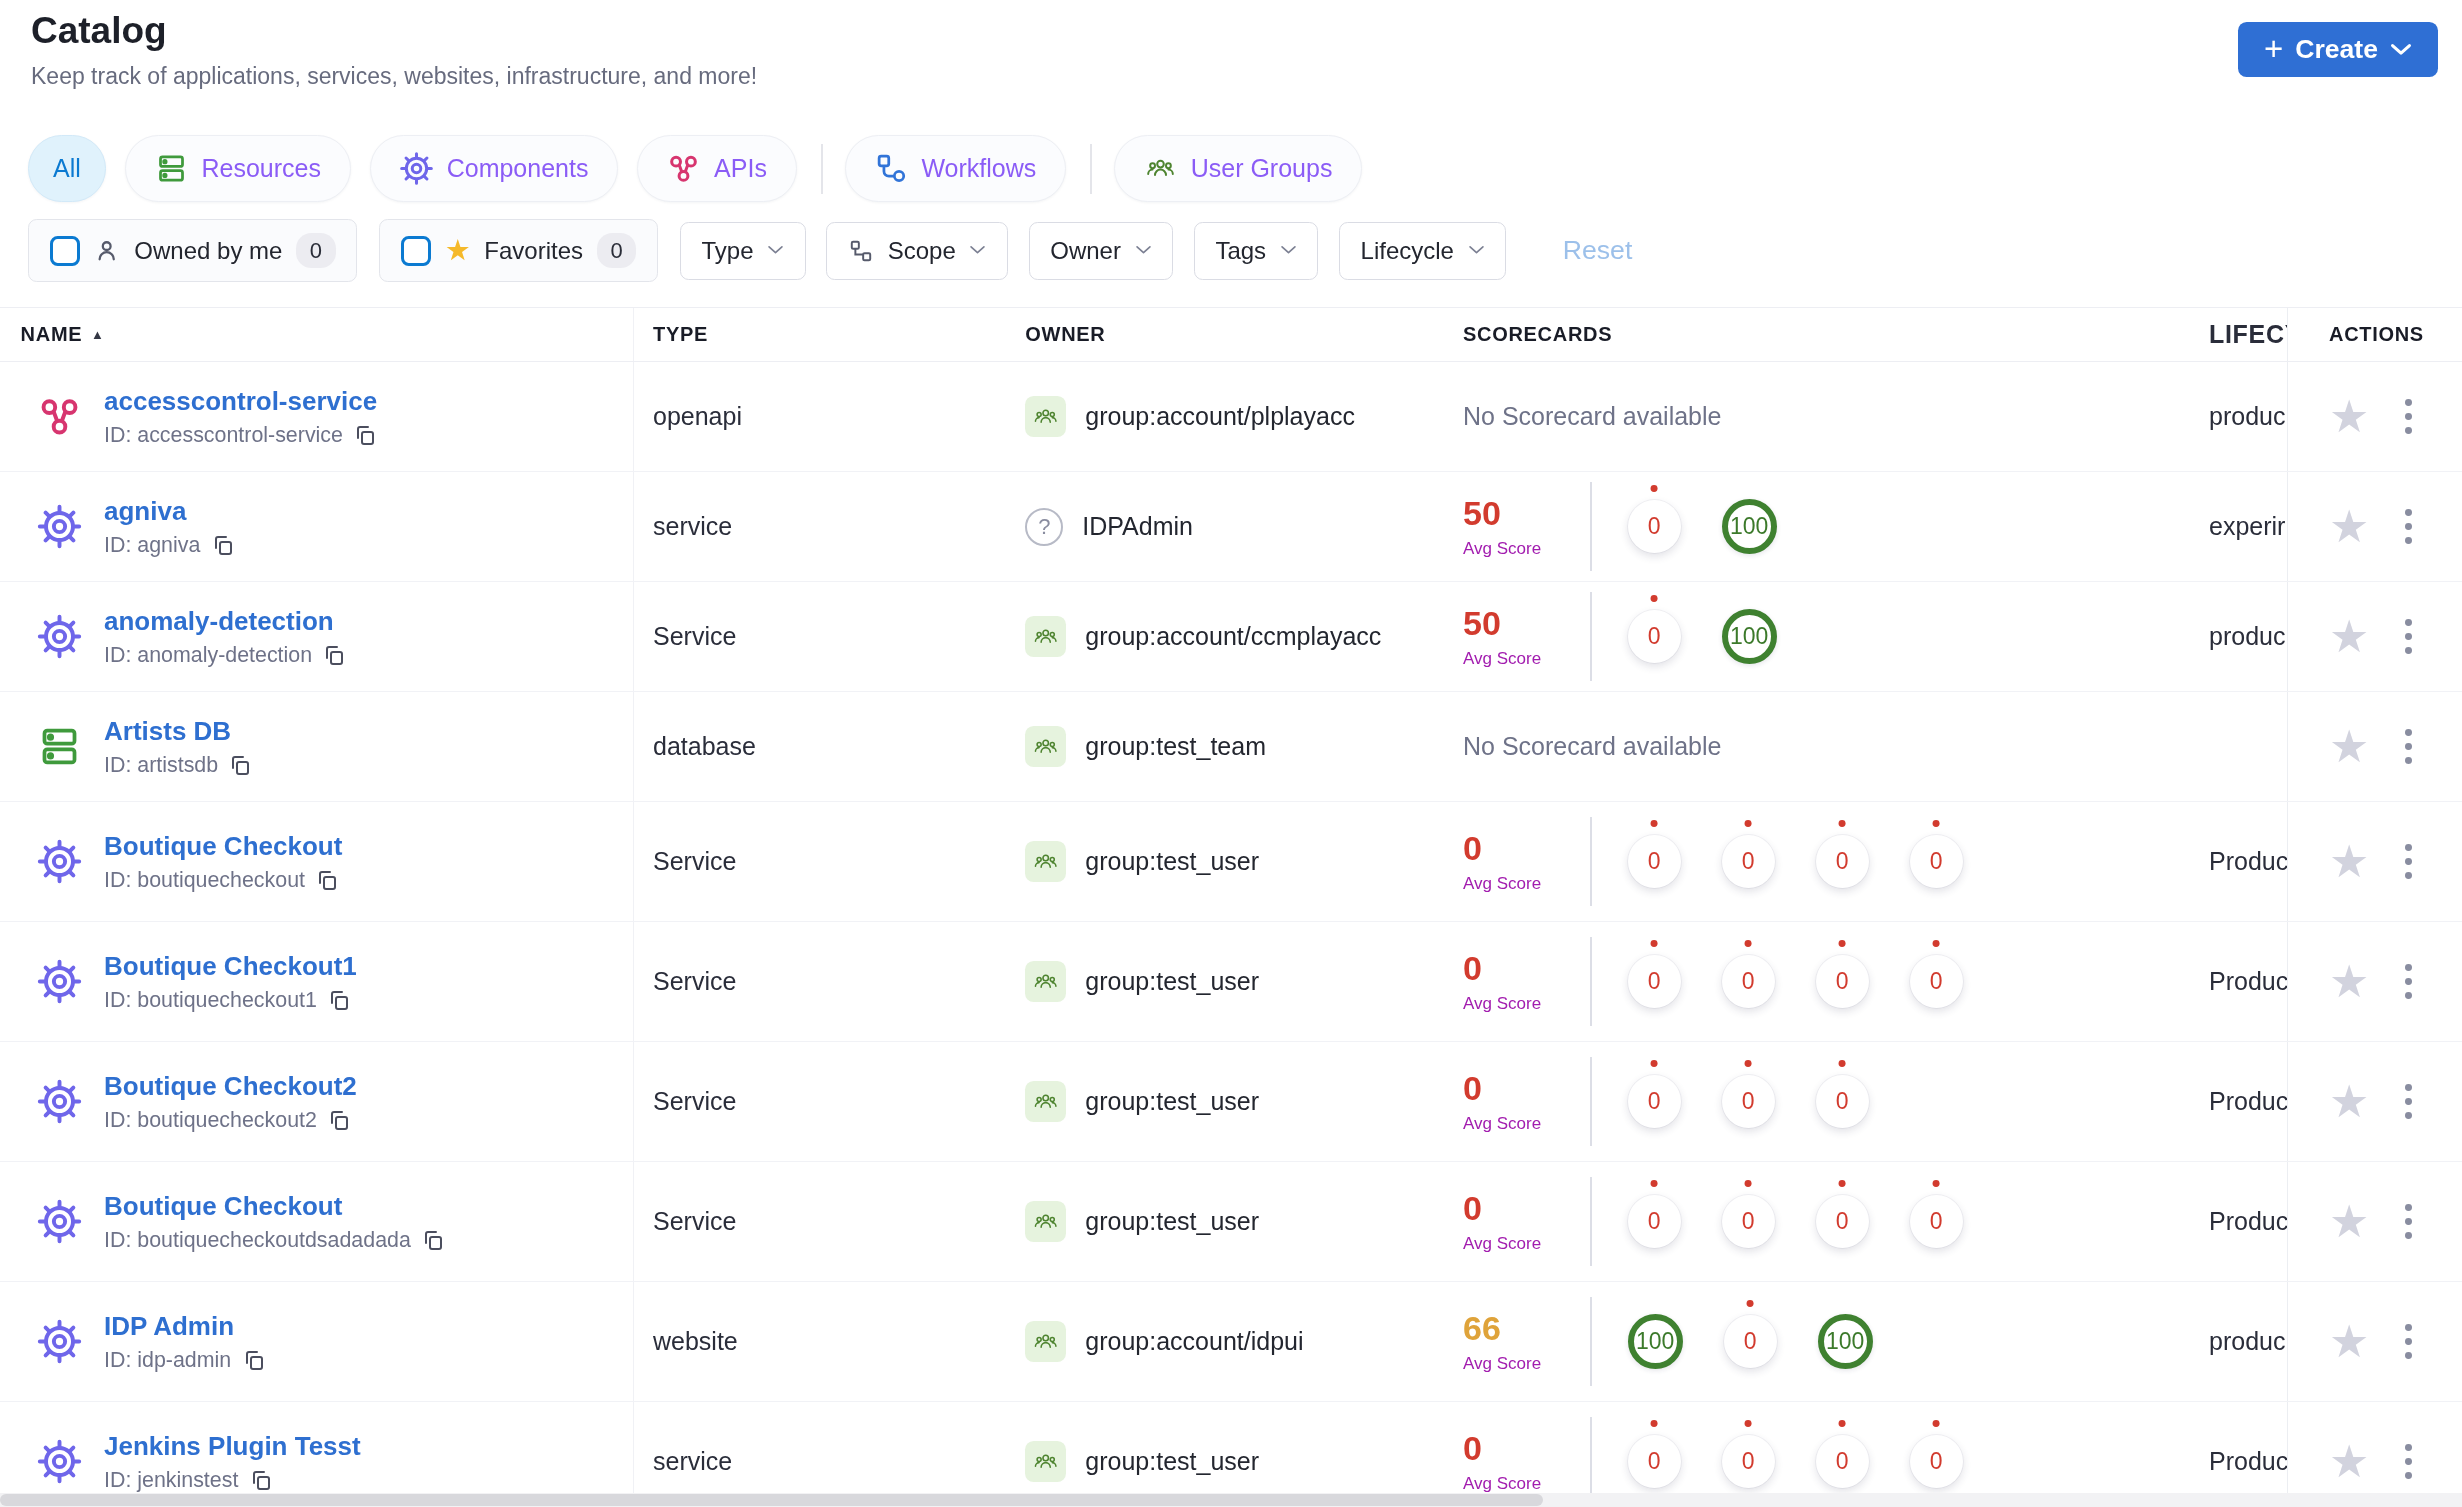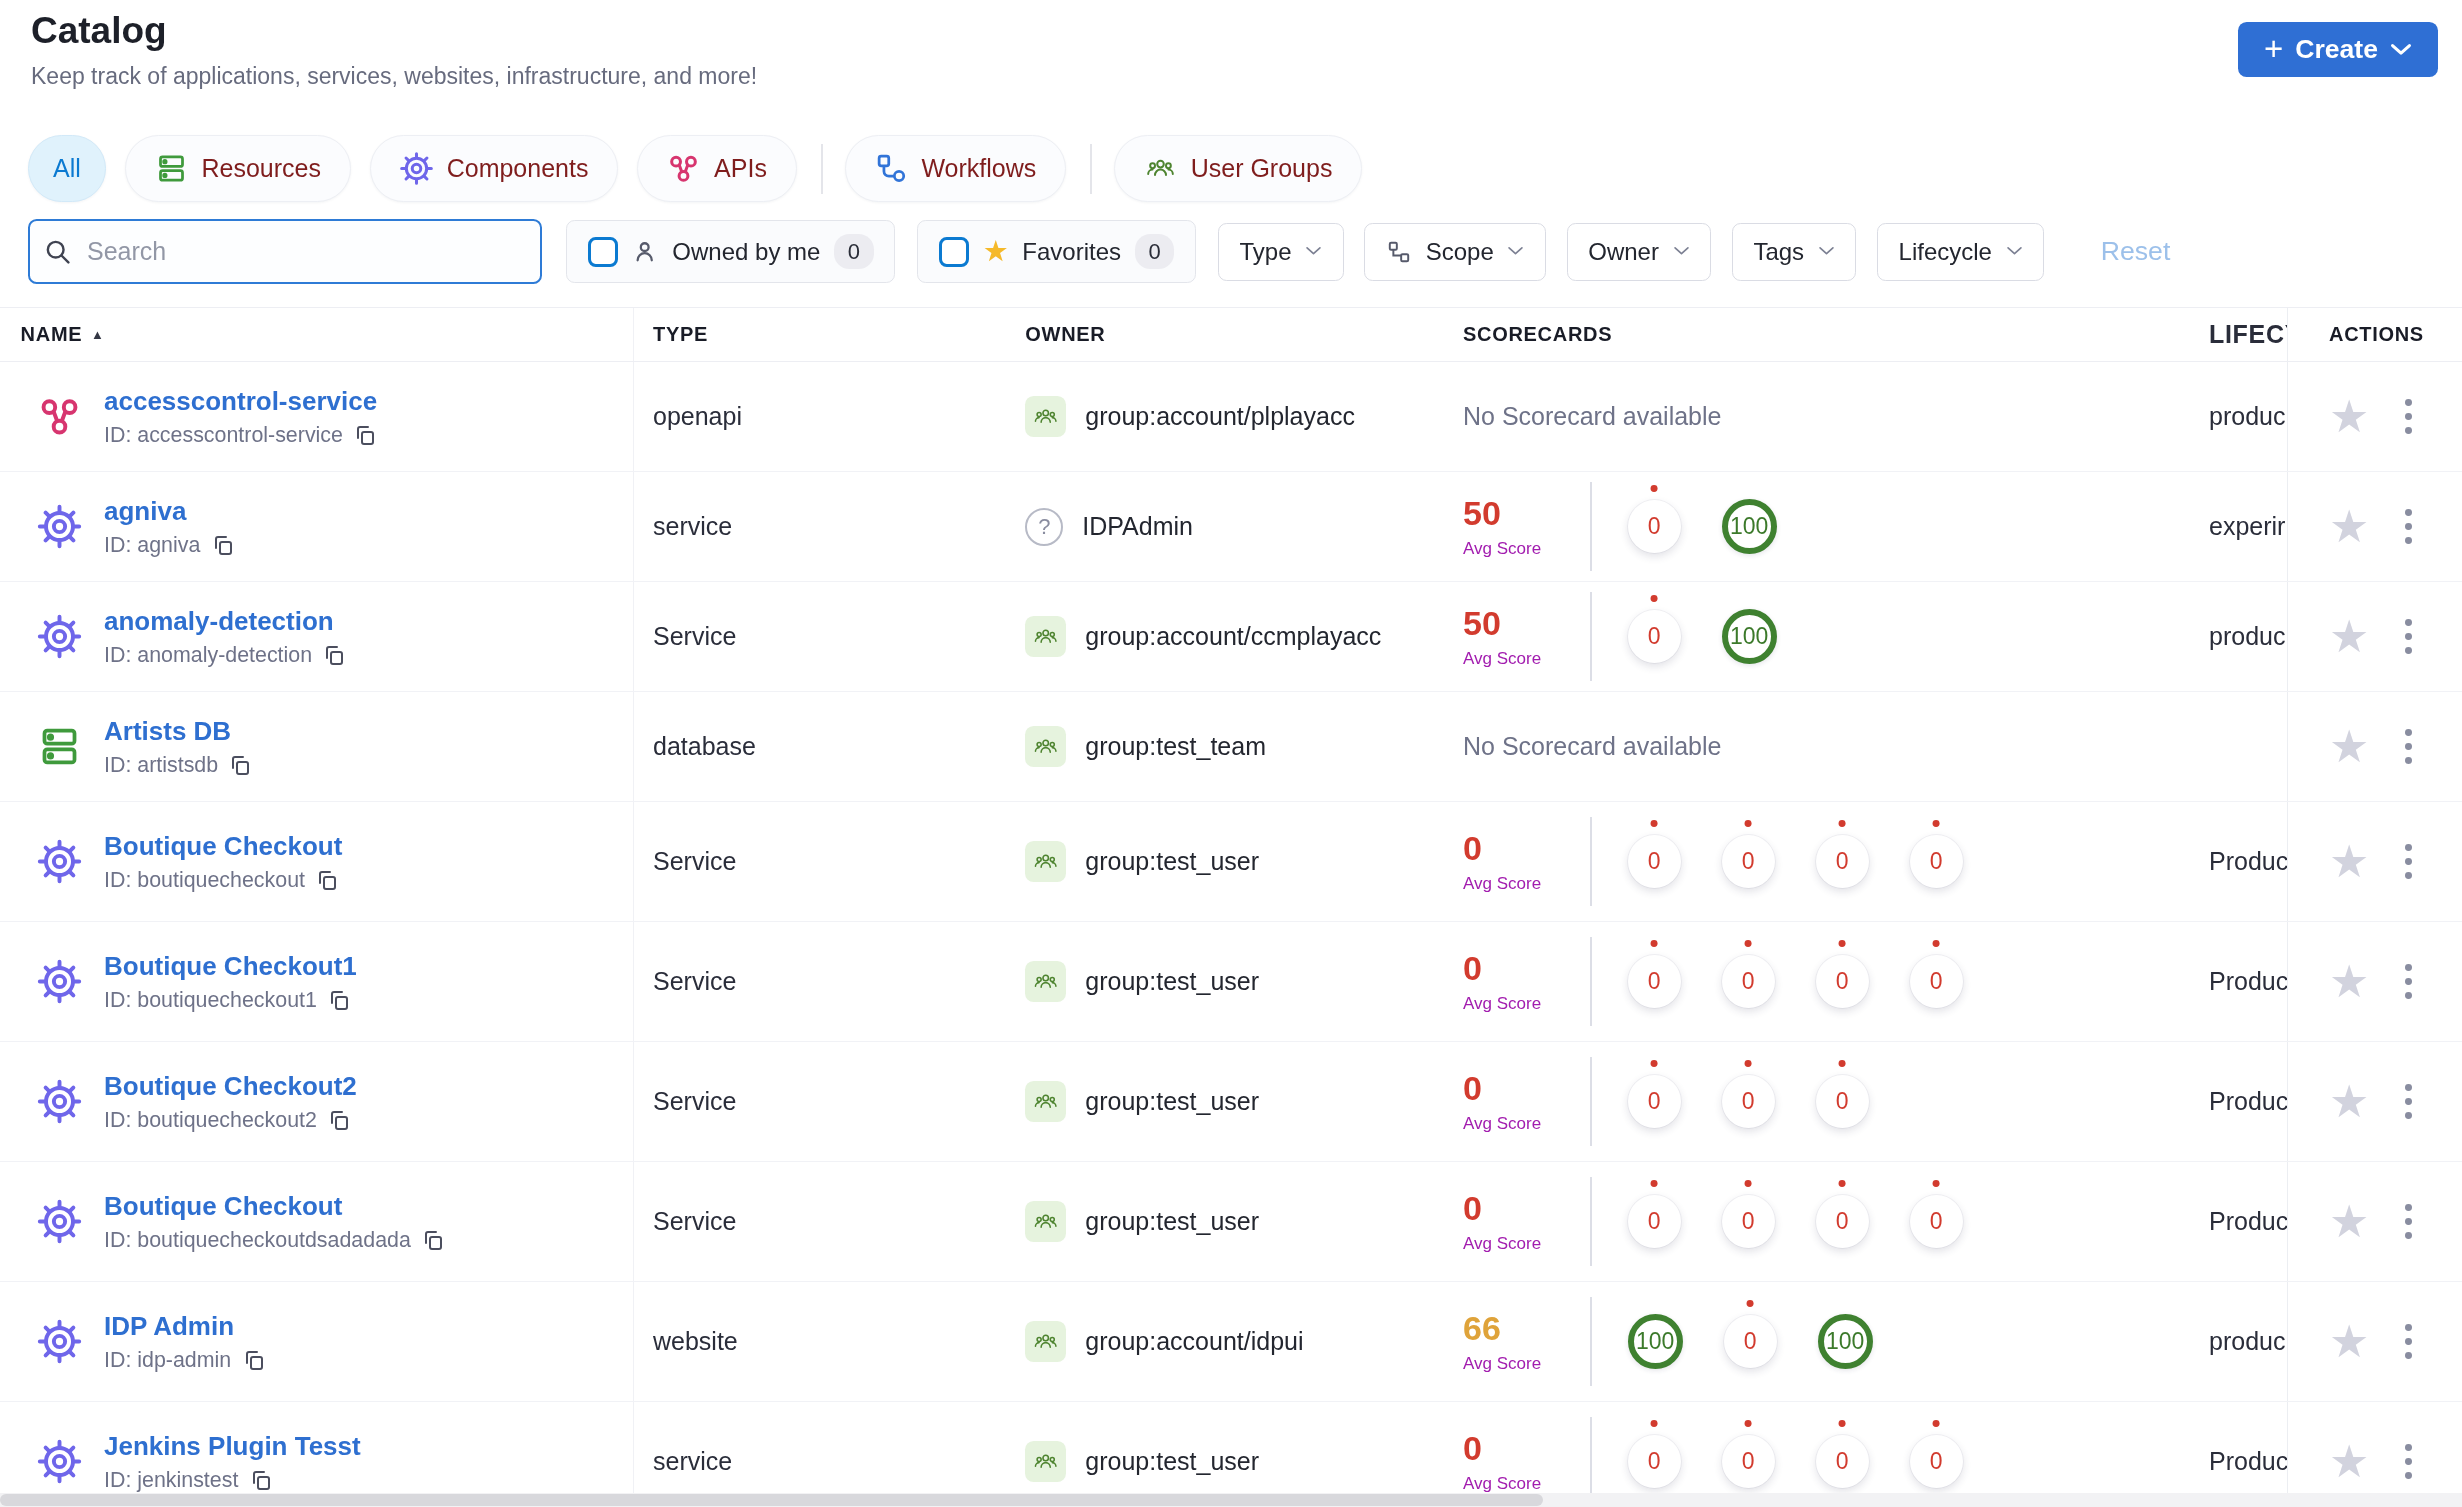--- a/index.html
+++ b/index.html
@@ -13,21 +13,21 @@
   .create-btn{position:absolute;right:24px;top:22px;height:55px;padding:0 26px;border-radius:8.6px;
       background:#2f6fd4;color:#fff;display:flex;align-items:center;gap:12px;font-size:26.6px;font-weight:600;
       border:none;cursor:pointer;}
   .create-btn .plus{font-size:33px;font-weight:400;line-height:1;margin-top:-2.6px;}
   .chev path{fill:none;stroke:currentColor;stroke-linecap:round;stroke-linejoin:round;}
 
   
   .tabs{position:absolute;left:28px;top:135px;display:flex;align-items:center;}
   .tab{height:67px;display:flex;align-items:center;gap:13.7px;padding:0 29px;margin-right:19px;
       border:1.7px solid #edeff4;border-radius:34px;background:#fbfcfe;font-size:25px;font-weight:500;
-      color:#7f1d1d;box-shadow:0 0.9px 2.6px rgba(20,30,60,.05);cursor:pointer;}
+      color:#8b5cf6;box-shadow:0 0.9px 2.6px rgba(20,30,60,.05);cursor:pointer;}
   .tab.active{background:#e0f2fc;border-color:#d2e9f8;color:#0b7ad1;padding:0 24px;}
   .tab-sep{width:1.7px;height:50px;background:#e4e5ea;margin:0 22px 0 5.1px;}
   .tab svg{flex:0 0 auto;}
 
   
   .filters{position:absolute;left:28px;top:219px;display:flex;align-items:center;}
   .search-wrap{position:relative;width:514px;height:65px;margin-right:24px;}
   .search-wrap input{width:100%;height:100%;border:2.6px solid #2e7bd6;border-radius:8.6px;background:#fdfeff;
       padding:0 17px 0 57px;font-size:25px;color:#2a2d38;outline:none;font-family:inherit;}
   .search-wrap input::placeholder{color:#9297a6;}
@@ -160,27 +160,20 @@
         <circle cx="7.8" cy="12.5" r="2.2"></circle>
           <path d="M3.8 20c0-2.2 1.8-4 4-4"></path>
         <circle cx="22.2" cy="12.5" r="2.2"></circle>
           <path d="M26.2 20c0-2.2-1.8-4-4-4"></path>
       </svg>
       <span>User Groups</span>
     </div>
   </div>
 
   <div class="filters">
-    <div class="search-wrap">
-      <svg class="search-icon" width="29" height="29" viewBox="0 0 24 24" fill="none" stroke="#3f4351" stroke-width="2" stroke-linecap="round">
-        <circle cx="10.5" cy="10.5" r="6.5"></circle>
-          <path d="M15.3 15.3L21 21"></path>
-      </svg>
-      <input type="text" placeholder="Search" style="">
-    </div>
     <div class="check-pill">
       <span class="checkbox"></span>
       <svg width="27.4" height="27.4" viewBox="0 0 24 24" fill="none" stroke="#565a6b" stroke-width="2" stroke-linecap="round">
         <circle cx="12" cy="8" r="3.4"></circle>
           <path d="M5.8 19.5c0-3.4 2.8-6.2 6.2-6.2s6.2 2.8 6.2 6.2"></path>
       </svg>
       <span class="pill-label">Owned by me</span>
       <span class="count-badge">0</span>
     </div>
     <div class="check-pill">

